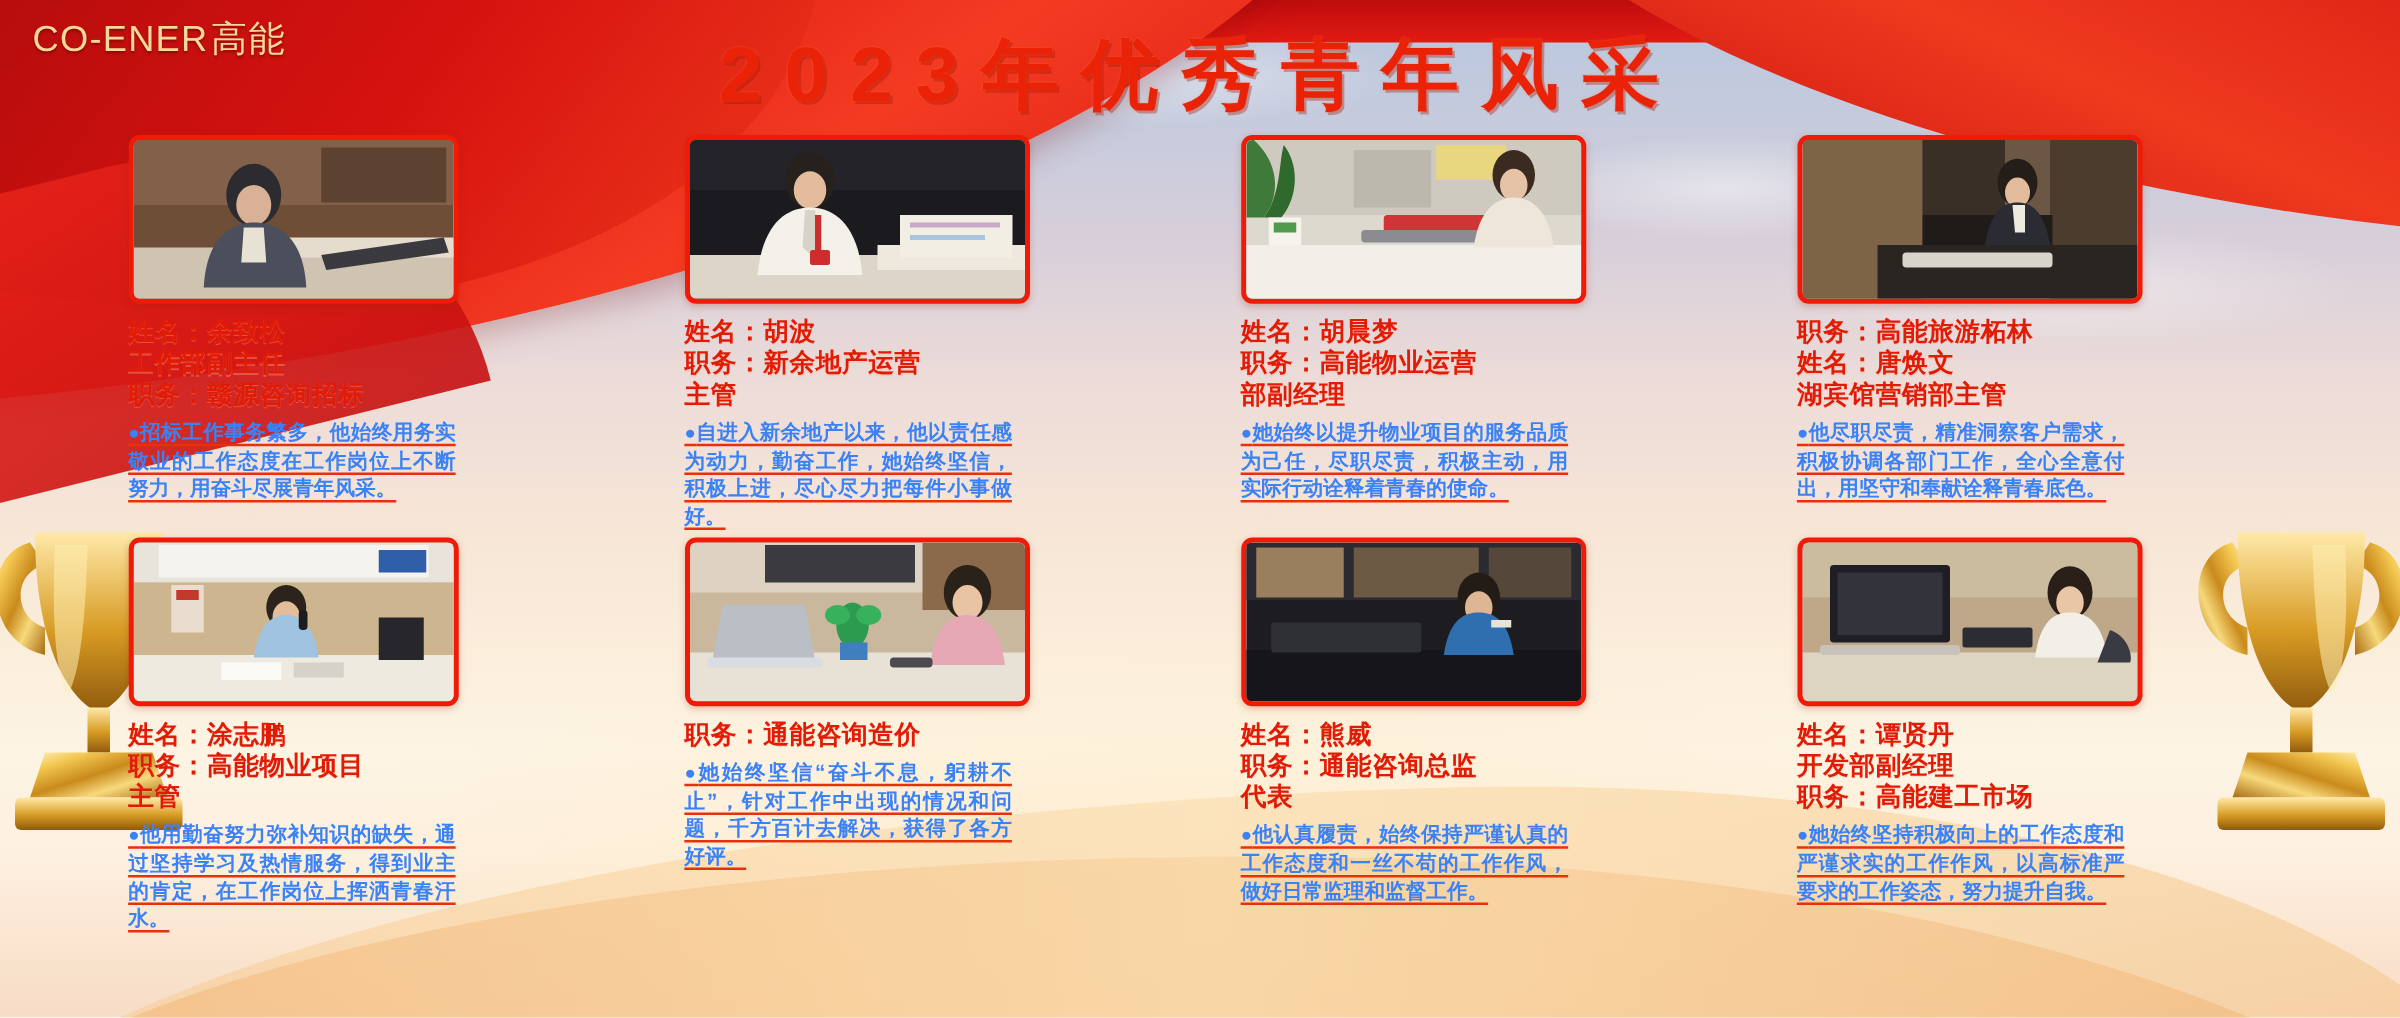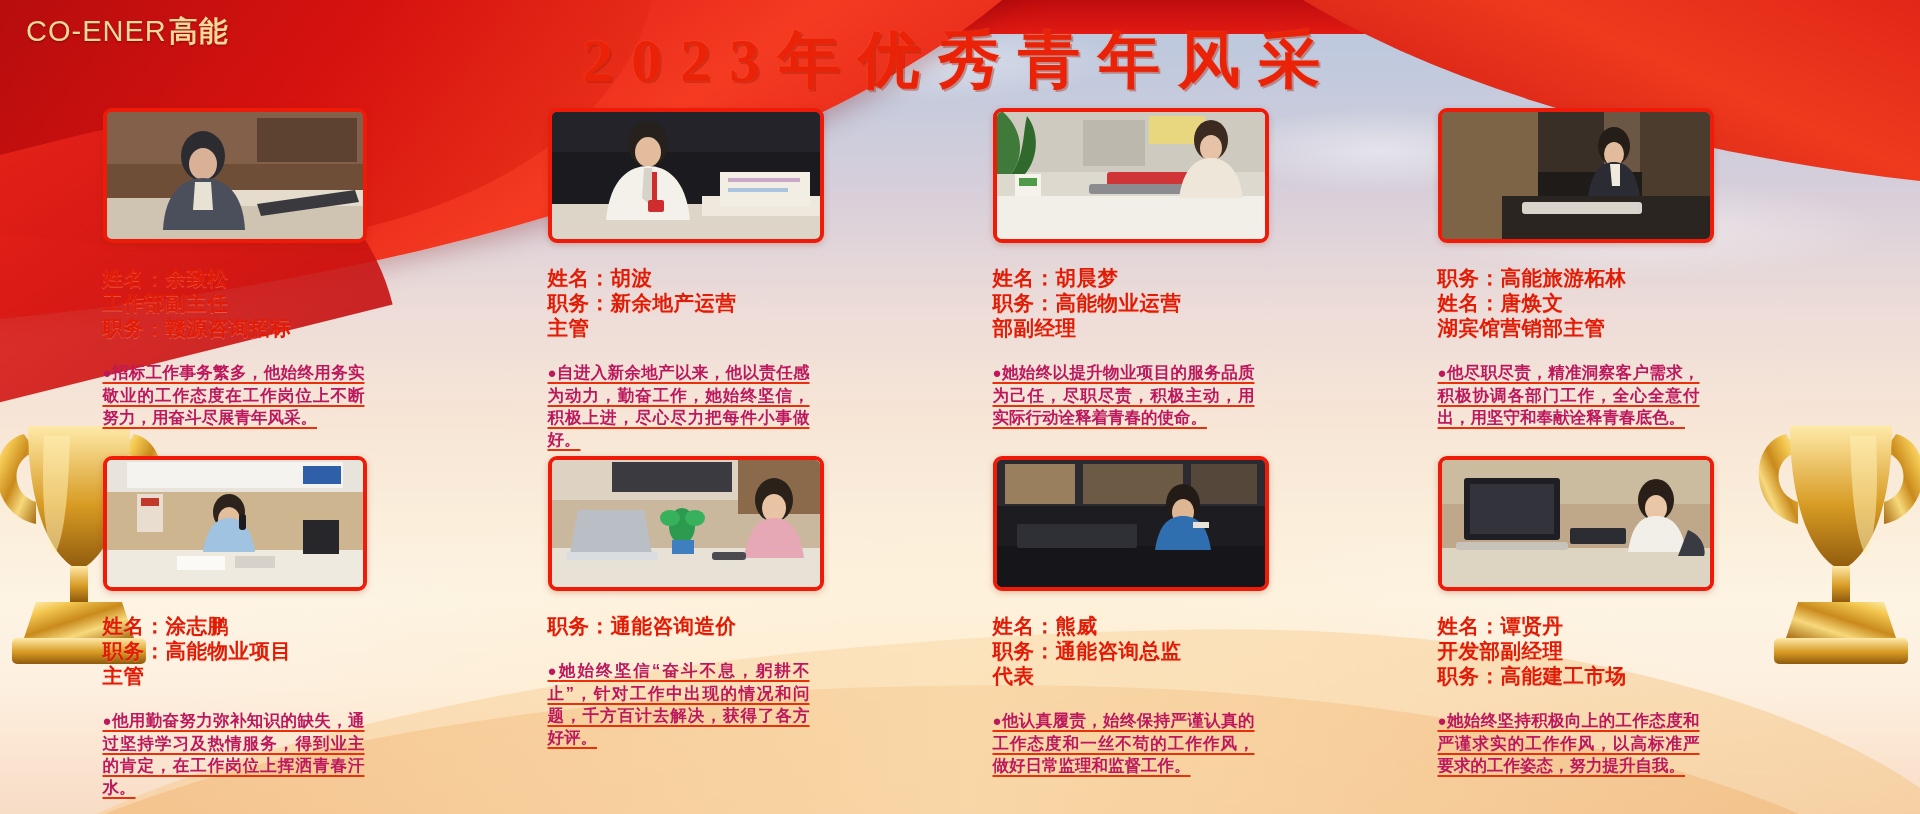--- a/index.html
+++ b/index.html
@@ -87,54 +87,54 @@
   .trophy{position:absolute;bottom:120px;width:190px;height:320px;}
   .trophy.left{left:-16px;}
   .trophy.right{right:-16px;transform:scaleX(-1);}
   
   .logo{
     position:absolute;left:26px;top:12px;z-index:9;
     color:#f6d99a;font-size:29px;letter-spacing:1px;
     font-family:"Liberation Sans","DejaVu Sans",sans-serif;
     text-shadow:0 1px 2px rgba(80,0,0,.5);white-space:nowrap;
   }
-  .logo .cn{font-weight:700;margin-left:2px;}
+  .logo .cn{font-weight:400;margin-left:2px;}
   
   .title{
     position:absolute;top:18px;left:0;width:1920px;text-align:center;z-index:8;
-    font-family:Liberation Serif, serif;
+    font-family:Liberation Sans, sans-serif;
     font-weight:700;font-size:62px;color:#ea2207;
     letter-spacing:18px;
     text-shadow:2px 2px 0 rgba(160,20,0,.35), 0 0 2px rgba(255,120,60,.5);
     white-space:nowrap;
   }
   
   .grid{
     position:absolute;left:0;top:108px;width:1920px;z-index:7;
     display:grid;
     grid-template-columns:repeat(4,380px);
     justify-content:center;
     column-gap:65px;row-gap:6px;
   }
   .card{width:380px;}
   .photo{
     width:256px;height:127px;border:4px solid #ef1b08;border-radius:9px;
     overflow:hidden;position:relative;background:#ccc;
     box-shadow:0 2px 6px rgba(150,40,0,.25);
   }
   .card.wide .photo{width:268px;}
-  .meta{margin-top:22px;}
+  .meta{margin-top:10px;}
   .meta div{
     color:#e21b06;font-weight:700;font-size:20.5px;line-height:25px;
     letter-spacing:.5px;white-space:nowrap;
     text-shadow:0 1px 0 rgba(255,180,150,.35);
   }
   .desc{
-    margin-top:21px;width:262px;
-    color:#be185d;font-weight:700;font-size:16.5px;line-height:22px;
+    margin-top:7px;width:262px;
+    color:#3b82f6;font-weight:700;font-size:16.5px;line-height:22px;
     text-align:justify;text-justify:inter-ideograph;
     text-decoration:underline;text-decoration-thickness:1.5px;
     text-underline-offset:3.5px;text-decoration-color:#e8310a;
   }
   .desc .bullet{font-size:15px;}
   
   .ph{position:absolute;inset:0;}
 </style>
 </head>
 <body>

